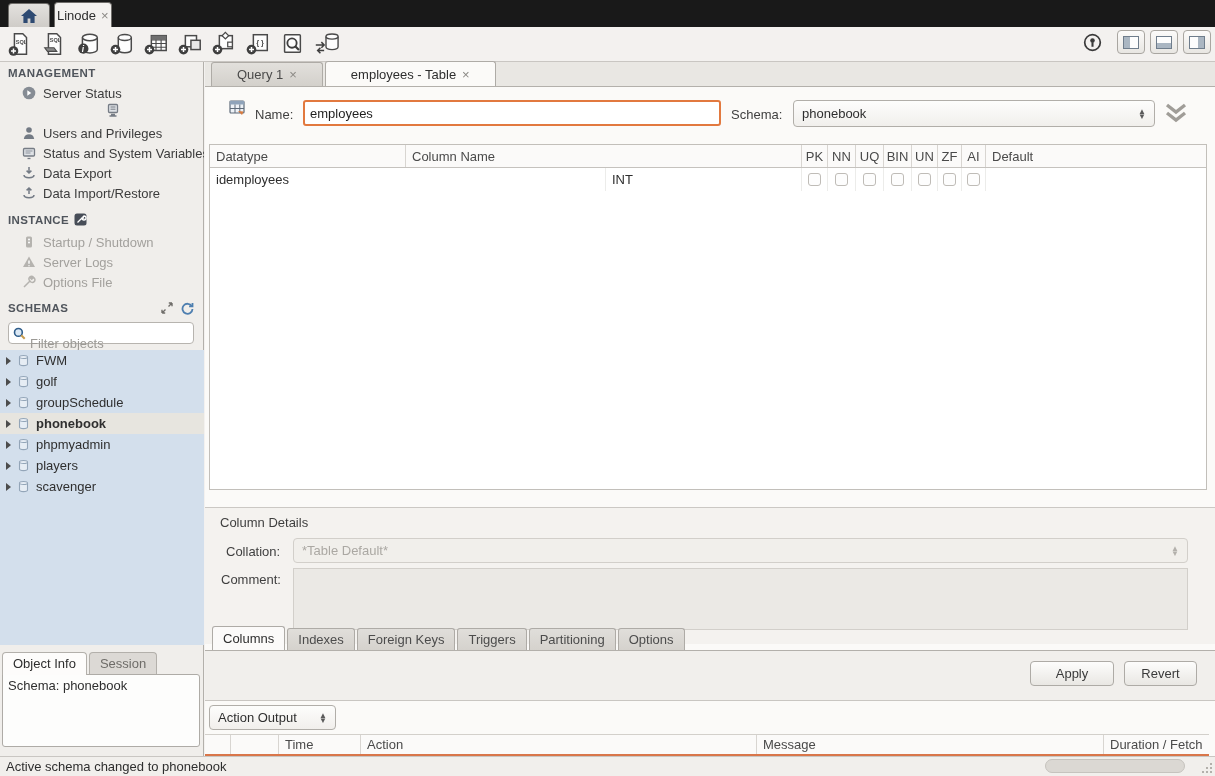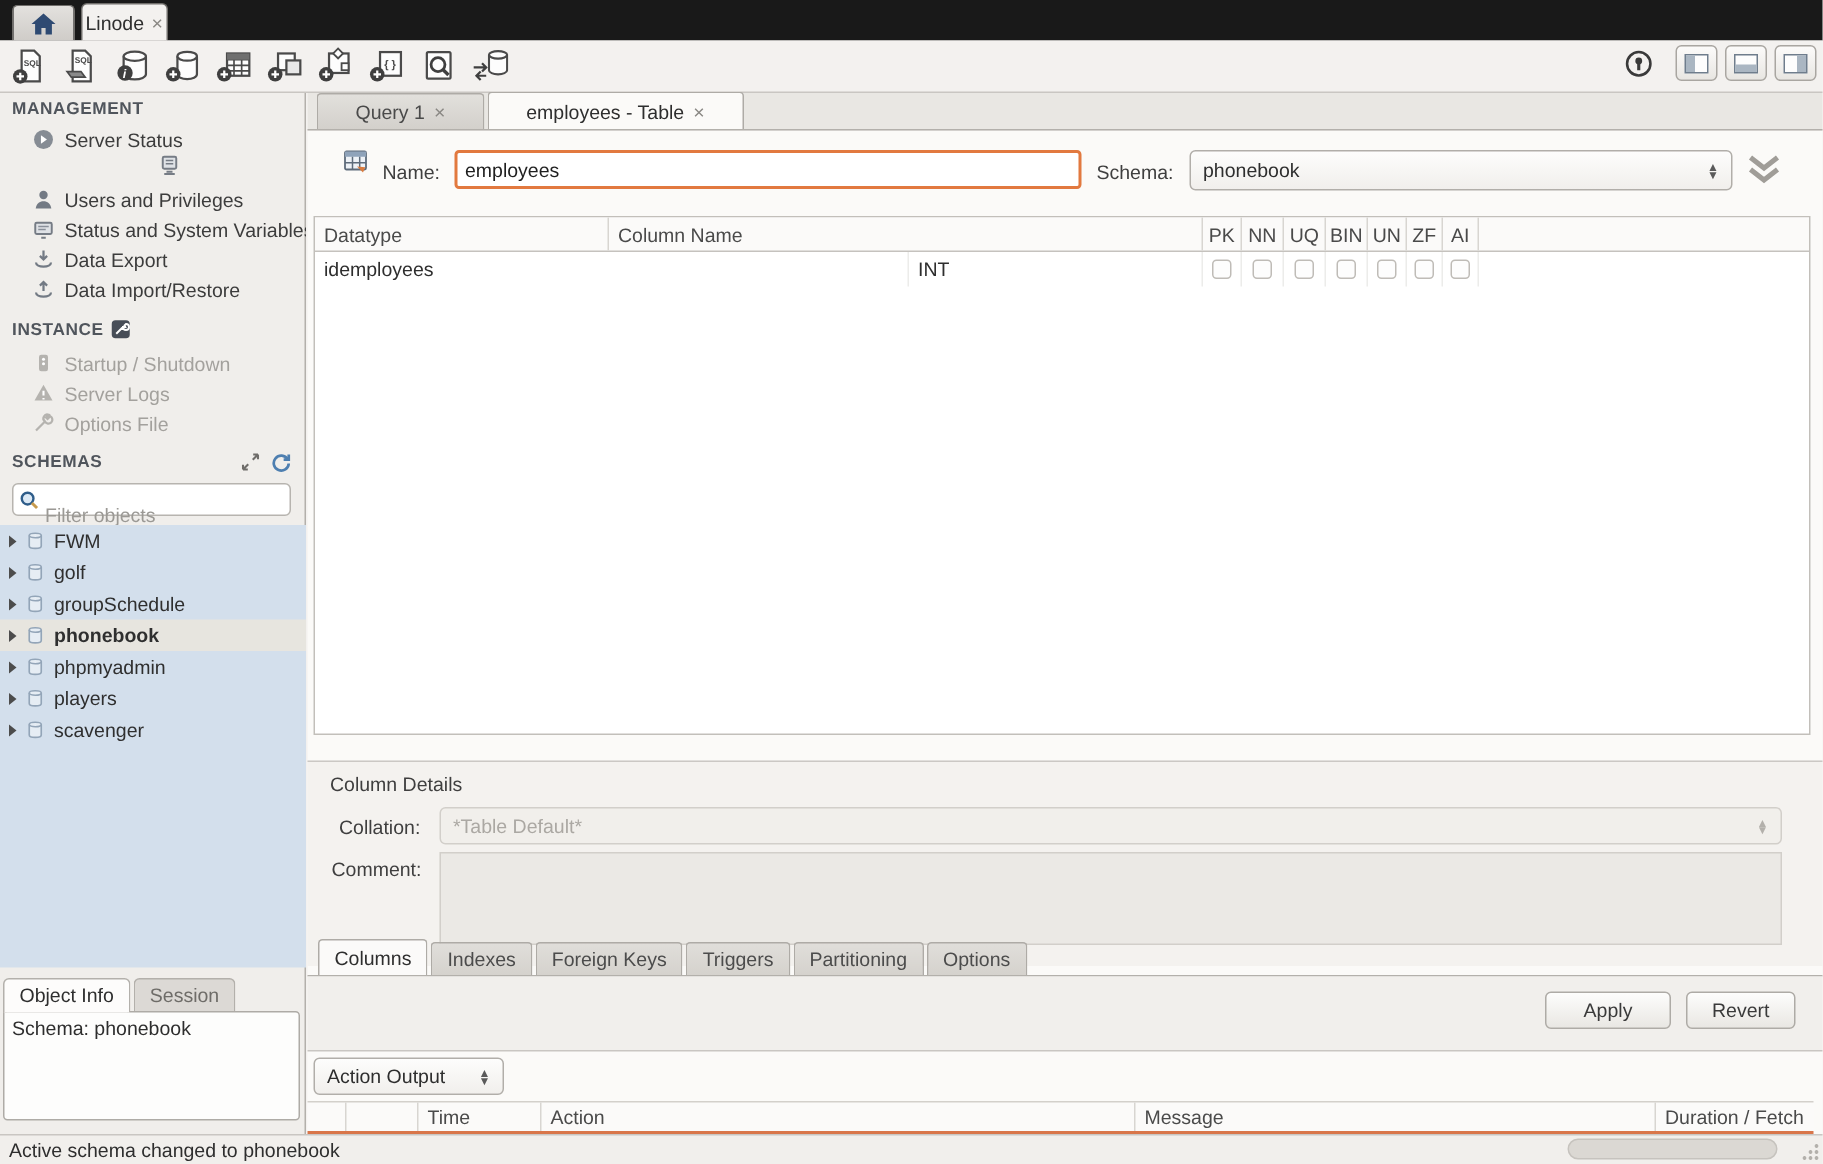--- a/index.html
+++ b/index.html
@@ -522,20 +522,21 @@
     <div class="ghead">
       <div class="gc c-dt">Datatype</div>
       <div class="gc c-name">Column Name</div>
       <div class="gc c-pk">PK</div>
       <div class="gc c-nn">NN</div>
       <div class="gc c-uq">UQ</div>
       <div class="gc c-bin">BIN</div>
       <div class="gc c-un">UN</div>
       <div class="gc c-zf">ZF</div>
       <div class="gc c-ai">AI</div>
+      <div class="gc c-def">Default</div>
     </div>
     <div class="grow">
       <div class="gc c-name">idemployees</div>
       <div class="gc c-dt">INT</div>
       <div class="gc c-pk">
           <span class="cb"></span>
         </div>
       <div class="gc c-nn">
           <span class="cb"></span>
         </div>

